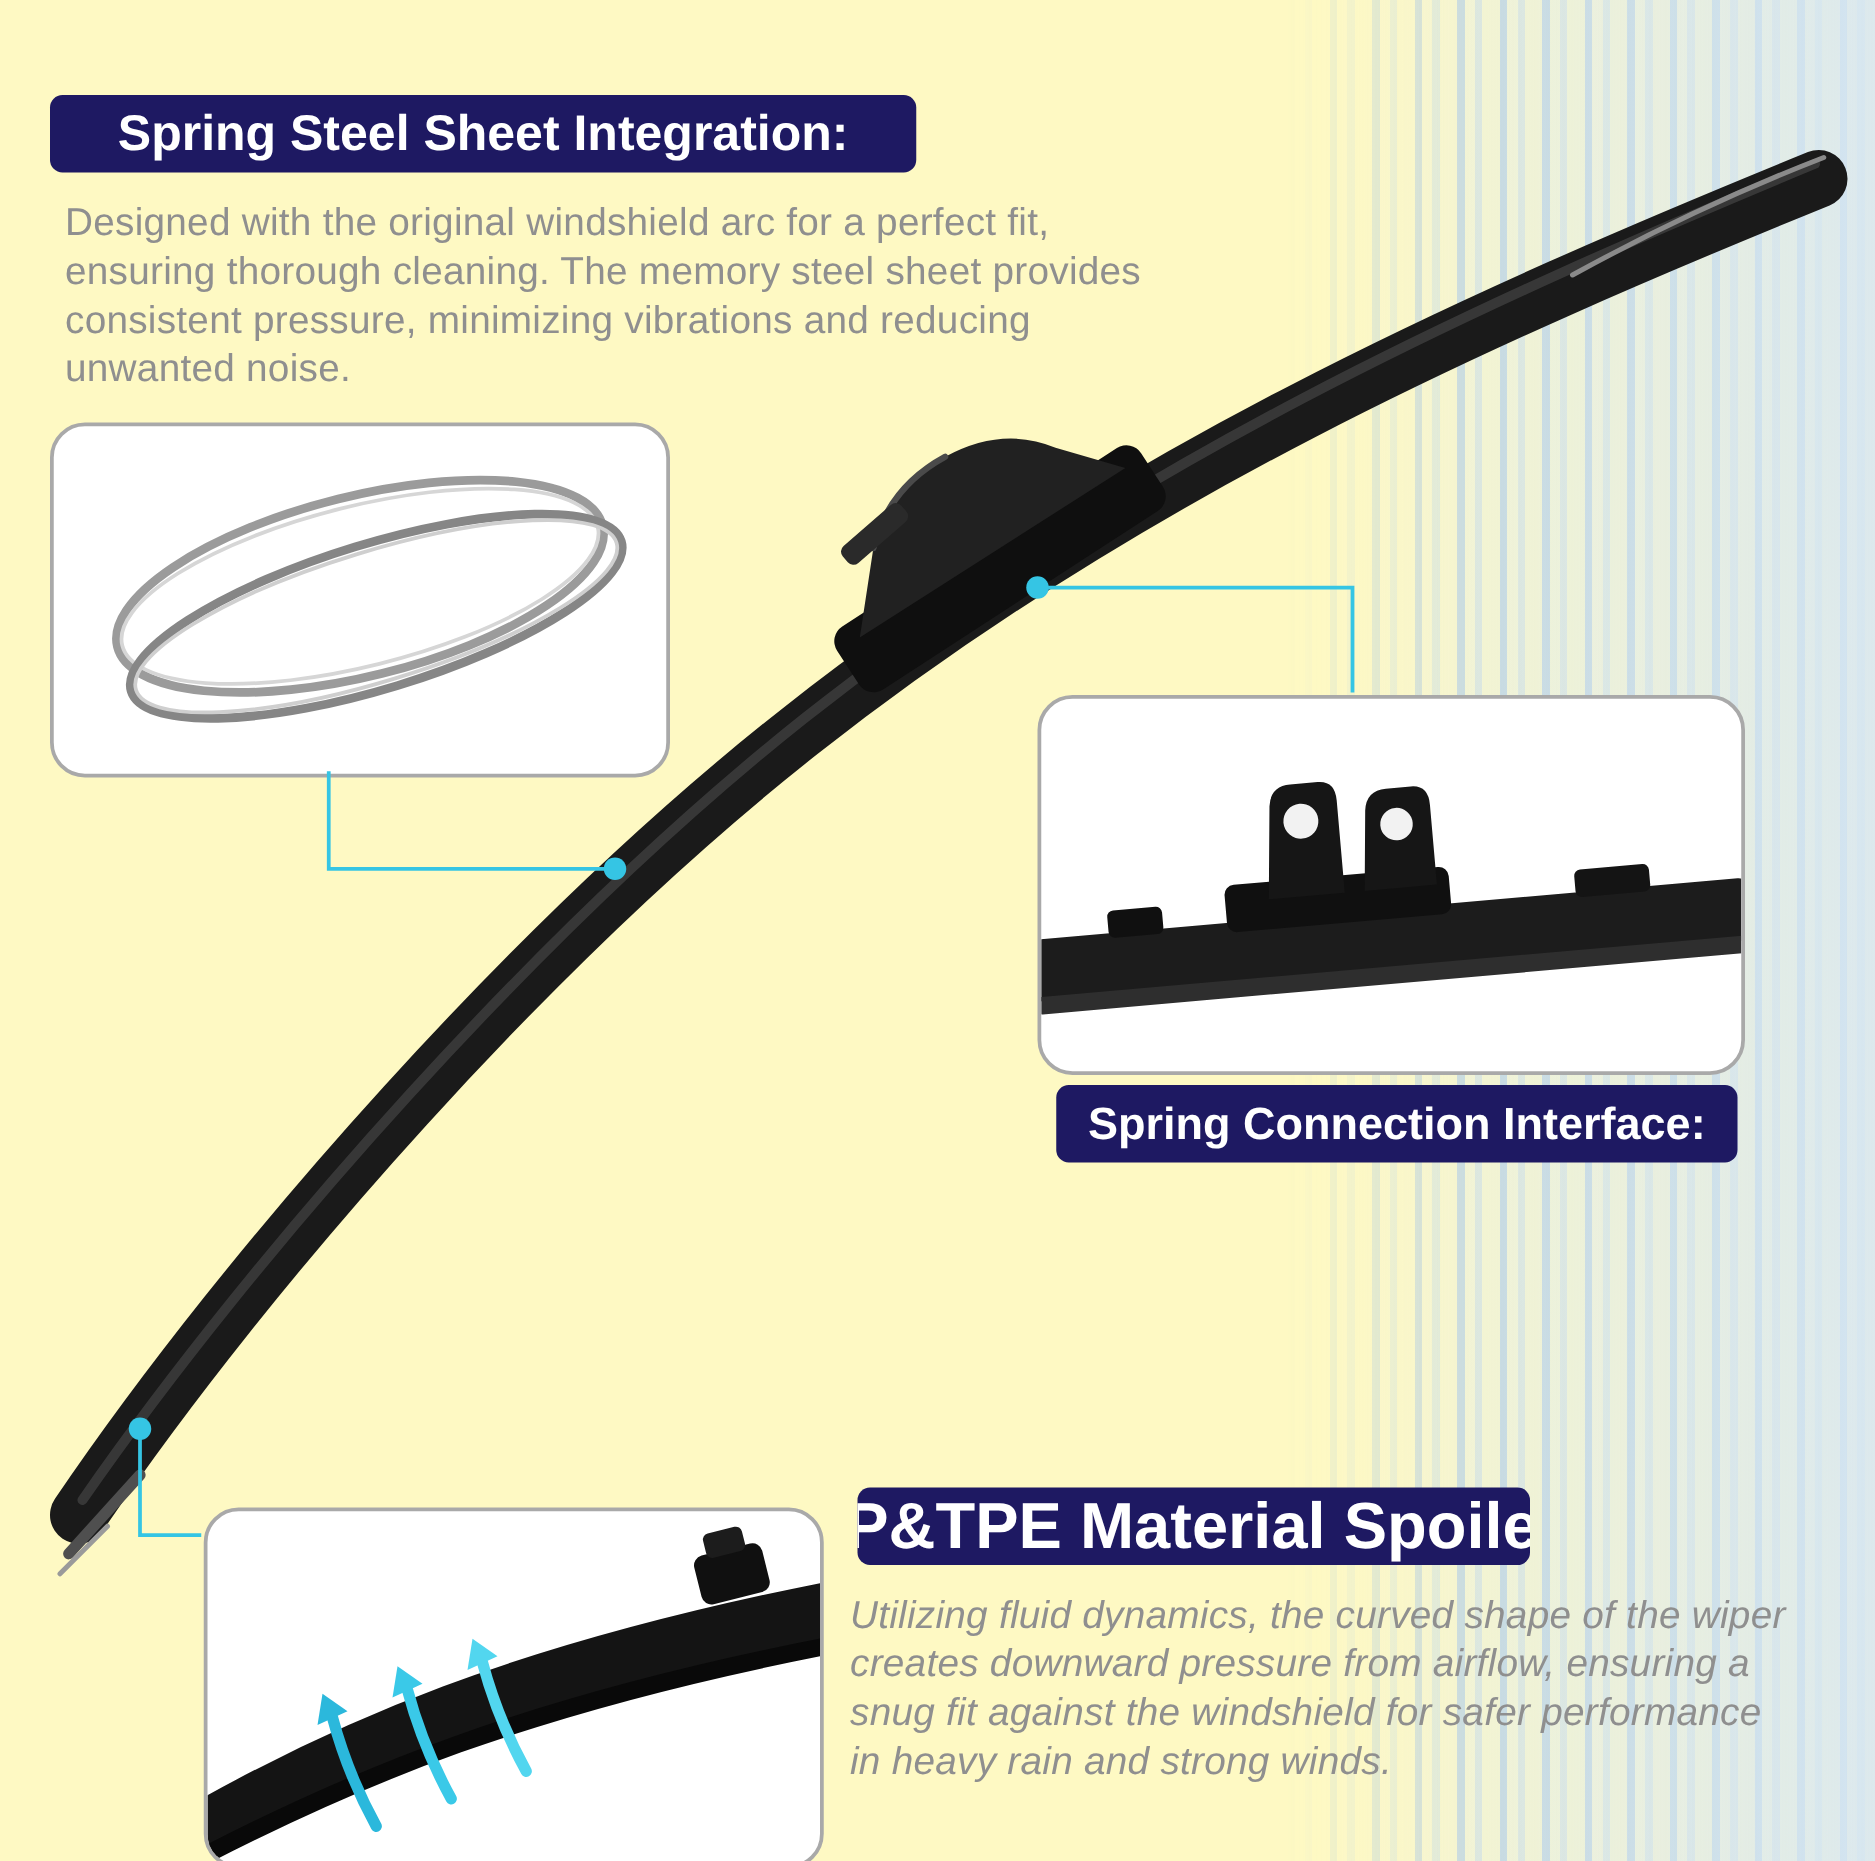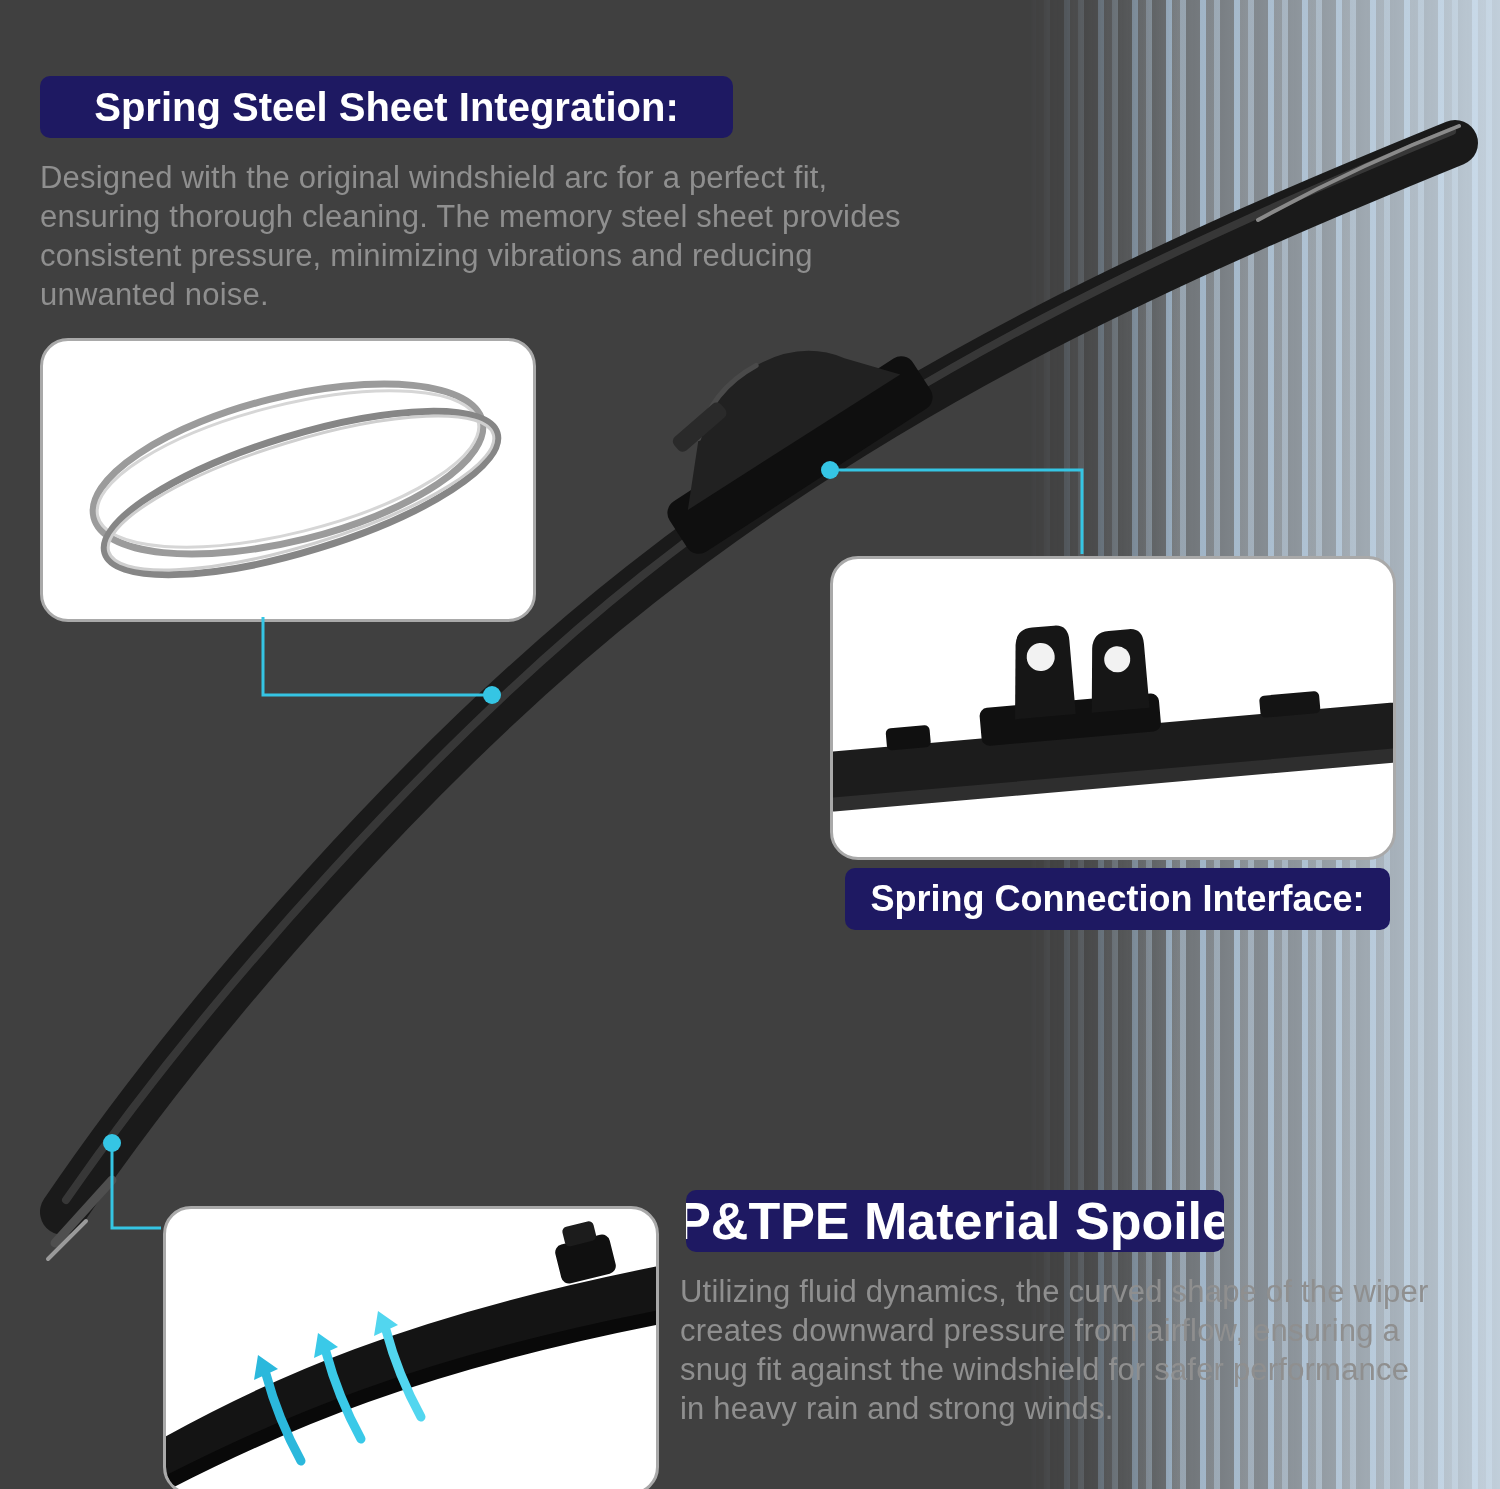--- a/index.html
+++ b/index.html
@@ -1,18 +1,18 @@
 <!DOCTYPE html>
 <html><head>
 <meta charset="utf-8">
 <style>
   html,body{margin:0;padding:0;background:#ffffff;}
   #stage{
     position:relative;width:1500px;height:1489px;overflow:hidden;
-    background:#404040;
+    background:#fef9c3;
     font-family:"Liberation Sans","DejaVu Sans",sans-serif;
   }
   .bg-right{
     position:absolute;top:0;right:0;width:470px;height:100%;z-index:1;
     background:
       linear-gradient(90deg, rgba(255,255,255,0) 0%, rgba(214,230,244,0.85) 100%),
       repeating-linear-gradient(90deg,
         rgba(168,199,228,0.70) 0px, rgba(168,199,228,0.70) 6px,
         rgba(240,246,252,0.15) 6px, rgba(240,246,252,0.15) 14px,
         rgba(190,214,236,0.50) 14px, rgba(190,214,236,0.50) 20px,
@@ -25,23 +25,23 @@
     border-radius:10px;display:flex;align-items:center;justify-content:center;
     font-weight:bold;white-space:nowrap;overflow:hidden;
   }
   .hdr1{left:40px;top:76px;width:693px;height:62px;font-size:40px;}
   .hdr2{left:845px;top:868px;width:545px;height:62px;font-size:36px;}
   .hdr3{left:686px;top:1190px;width:538px;height:62px;font-size:52px;}
   .para{
     position:absolute;z-index:4;color:#8f8f8f;font-size:31px;line-height:39px;
     letter-spacing:0.2px;
   }
-  .para1{left:40px;top:158px;width:862px;}
+  .para1{left:52px;top:158px;width:862px;}
   .para2{left:845px;top:950px;width:578px;}
-  .para3{left:680px;top:1272px;width:752px;}
+  .para3{left:680px;top:1272px;width:752px;font-style:italic;}
   .callout-box{
     position:absolute;z-index:2;background:#ffffff;border:3px solid #a9a9a9;
     border-radius:28px;overflow:hidden;
   }
   .box1{left:40px;top:338px;width:490px;height:278px;}
   .box2{left:830px;top:556px;width:560px;height:298px;}
   .box3{left:163px;top:1206px;width:490px;height:283px;}
   .callout-box svg{position:absolute;left:0;top:0;}
   #overlay{position:absolute;left:0;top:0;z-index:3;pointer-events:none;}
 </style>

